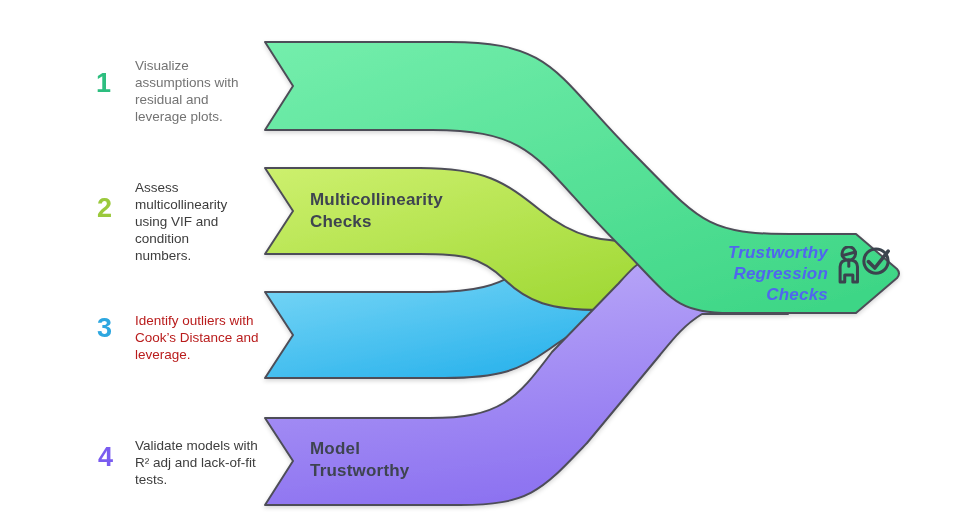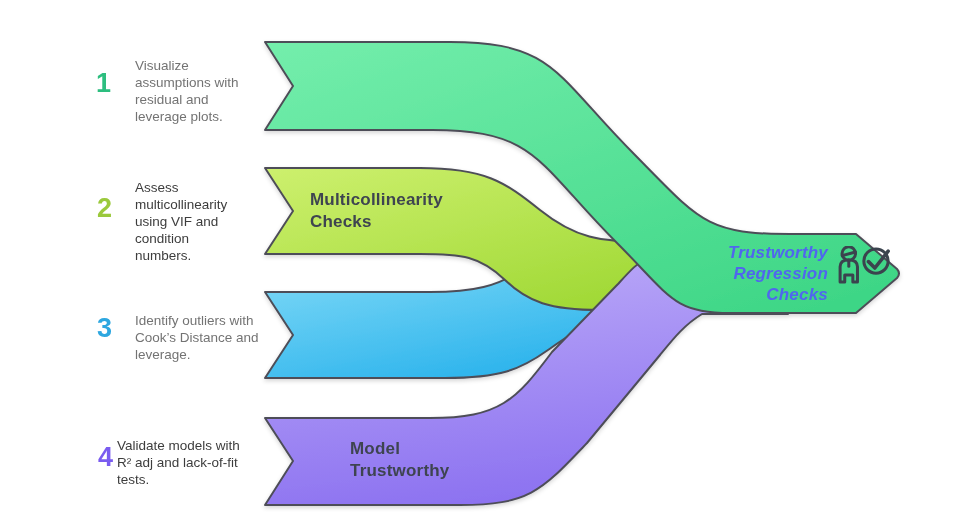--- a/index.html
+++ b/index.html
@@ -80,25 +80,25 @@
   <div class="step-desc" style="left: 135px; top: 57px; width: 112px; color: #737373;">Visualize assumptions with residual and leverage plots.</div>
 
   <div class="step-num" style="left: 97px; top: 195px; color: rgb(155, 201, 60);">2</div>
   <div class="step-desc" style="left: 135px; top: 179px; width: 112px; color: rgb(61, 61, 61);">Assess multicollinearity using VIF and condition numbers.</div>
   <div class="band-label" style="left: 310px; top: 189px; color: rgb(62, 68, 80);">
     <span>Multicollinearity</span>
     <span>Checks</span>
   </div>
 
   <div class="step-num" style="left: 97px; top: 315px; color: rgb(46, 167, 224);">3</div>
-  <div class="step-desc" style="left: 135px; top: 312px; width: 124px; color: #737373;">Identify outliers with Cook’s Distance and leverage.</div>
+  <div class="step-desc" style="left: 135px; top: 312px; width: 124px; color: #b91c1c;">Identify outliers with Cook’s Distance and leverage.</div>
 
   <div class="step-num" style="left: 98px; top: 444px; color: rgb(122, 92, 240);">4</div>
-  <div class="step-desc" style="left: 117px; top: 437px; width: 124px; color: rgb(61, 61, 61);">Validate models with R² adj and lack-of-fit tests.</div>
-  <div class="band-label" style="left: 310px; top: 438px; color: rgb(62, 68, 80); margin-left: 40px;">
+  <div class="step-desc" style="left: 135px; top: 437px; width: 124px; color: rgb(61, 61, 61);">Validate models with R² adj and lack-of-fit tests.</div>
+  <div class="band-label" style="left: 310px; top: 438px; color: rgb(62, 68, 80);">
     <span>Model</span>
     <span>Trustworthy</span>
   </div>
 
   <div class="result-label" style="color: rgb(80, 102, 238); font-style: italic;">
     <span>Trustworthy</span>
     <span>Regression</span>
     <span>Checks</span>
   </div>
 

